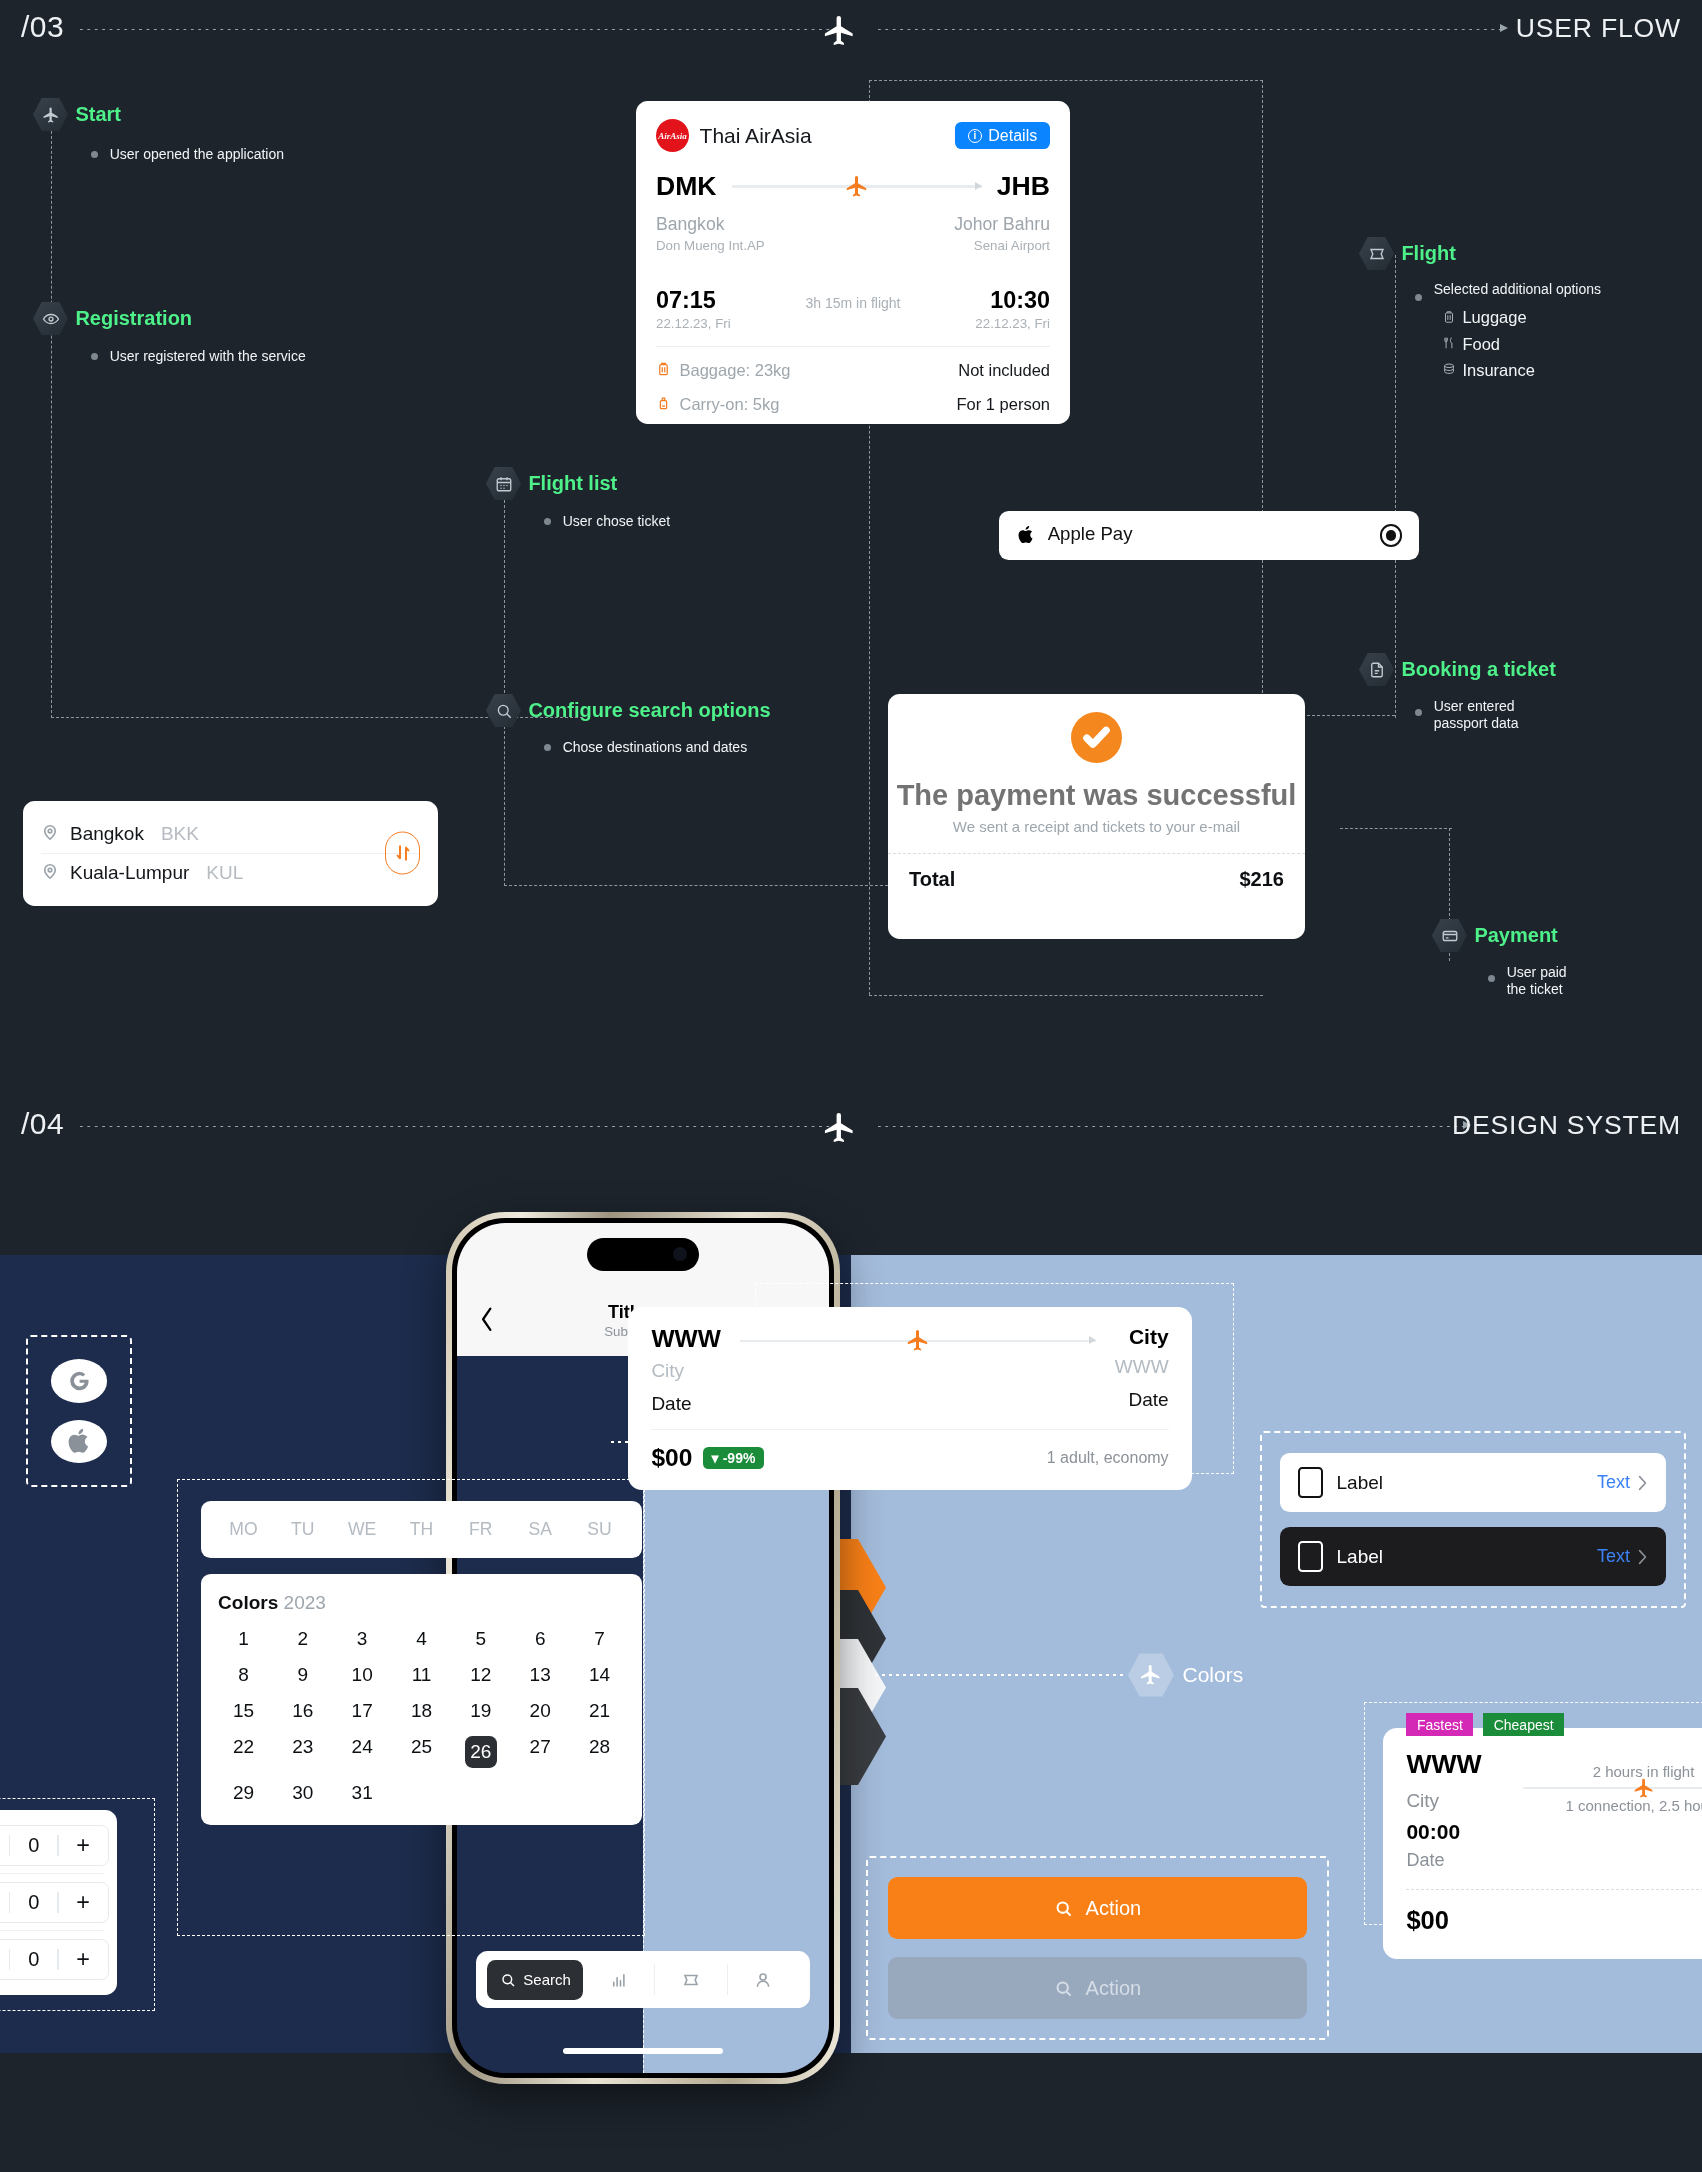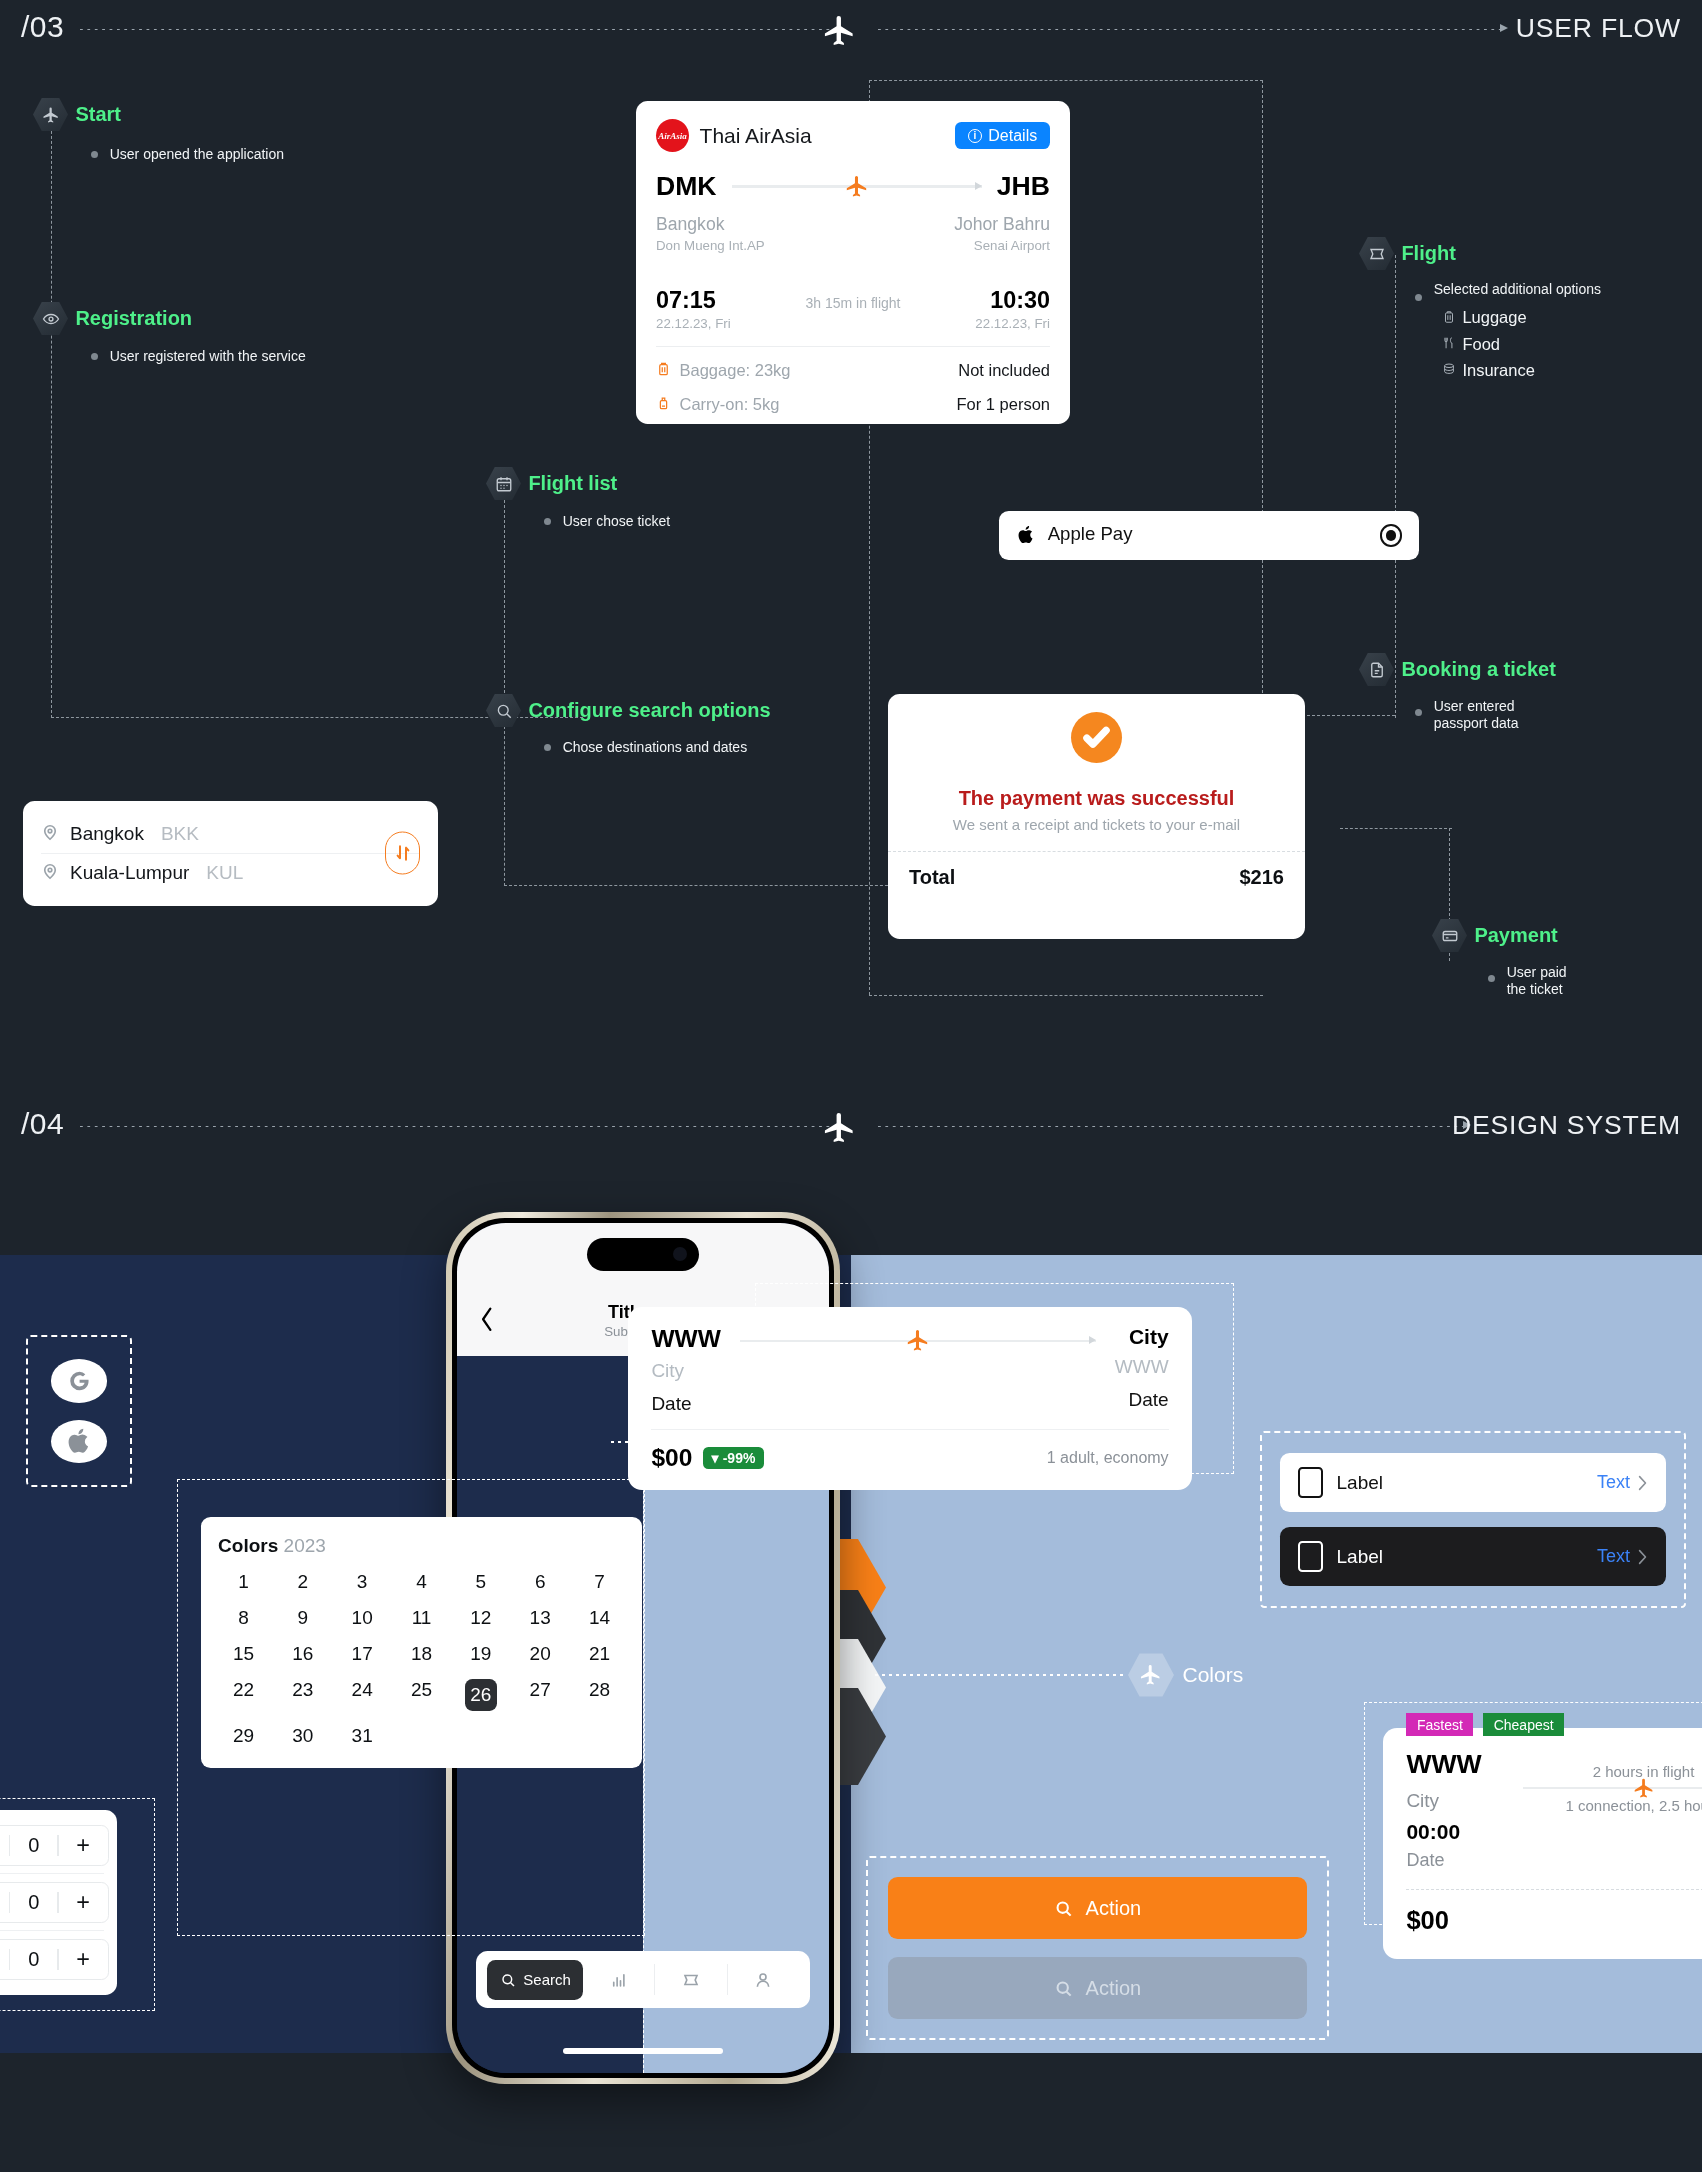--- a/index.html
+++ b/index.html
@@ -84,21 +84,21 @@
   .ap-left{display:flex;gap:11.7px;}
   .ap-left svg{width:20px;height:23.4px;fill:#000;}
   .ap-label{font-size:18.6px;color:#111;}
   .radio{width:22.3px;height:22.3px;border-radius:50%;border:2.1px solid #111;display:flex;align-items:center;justify-content:center;}
   .radio i{width:10.6px;height:10.6px;border-radius:50%;background:#111;display:block;}
 
   
   .paysucc{width:417px;height:245px;padding:18px 0 0;display:flex;flex-direction:column;align-items:center;}
   .check{width:51px;height:51px;border-radius:50%;background:#f5871f;display:flex;align-items:center;justify-content:center;}
   .check svg{width:29px;height:29px;stroke:#fff;stroke-width:6;fill:none;}
-  .pay-h{font-size:20px;font-weight:700;color:#b91c1c;margin-top:24px;}
+  .pay-h{font-size:29px;font-weight:700;color:#737373;margin-top:16px;}
   .pay-s{font-size:15px;color:#9ea6ad;margin-top:6.4px;}
   .pay-div{width:100%;margin-top:18px;border-top:1.6px dashed #d8dde1;}
   .pay-tot{width:100%;display:flex;justify-content:space-between;padding:14px 21px 0;}
   .pay-tot span{font-size:20px;font-weight:700;color:#0d1013;}
 
   
   .sf{width:415px;}
   .sf-box{background:#fff;border-radius:11.7px;padding:14px 18px;position:relative;}
   .sf-row{display:flex;align-items:center;gap:10.6px;padding:7.4px 0;}
   .sf-row svg{width:18px;height:21px;stroke:#9ba3aa;fill:none;stroke-width:2.2;}
@@ -663,20 +663,29 @@
   <div class="hx">
       <svg viewBox="0 0 24 24">
         <path d="M16.5 3.5l4 4L8 20H4v-4z" stroke-linejoin="round"></path>
       </svg>
     </div>
   <span>SF PRO</span>
 </div>
 
 <div class="dashbox" style="left:177px;top:1479px;width:468px;height:457px;border-color:#fff"></div>
 <div class="calw" style="left:201px;top:1501px">
+  <div class="cal-head">
+    <div>MO</div>
+    <div>TU</div>
+    <div>WE</div>
+    <div>TH</div>
+    <div>FR</div>
+    <div>SA</div>
+    <div>SU</div>
+  </div>
   <div class="cal-body">
     <div class="cal-title">
       <span>Colors</span>
       <i>2023</i>
     </div>
     <div class="cal-grid">
       <div>1</div>
       <div>2</div>
       <div>3</div>
       <div>4</div>

